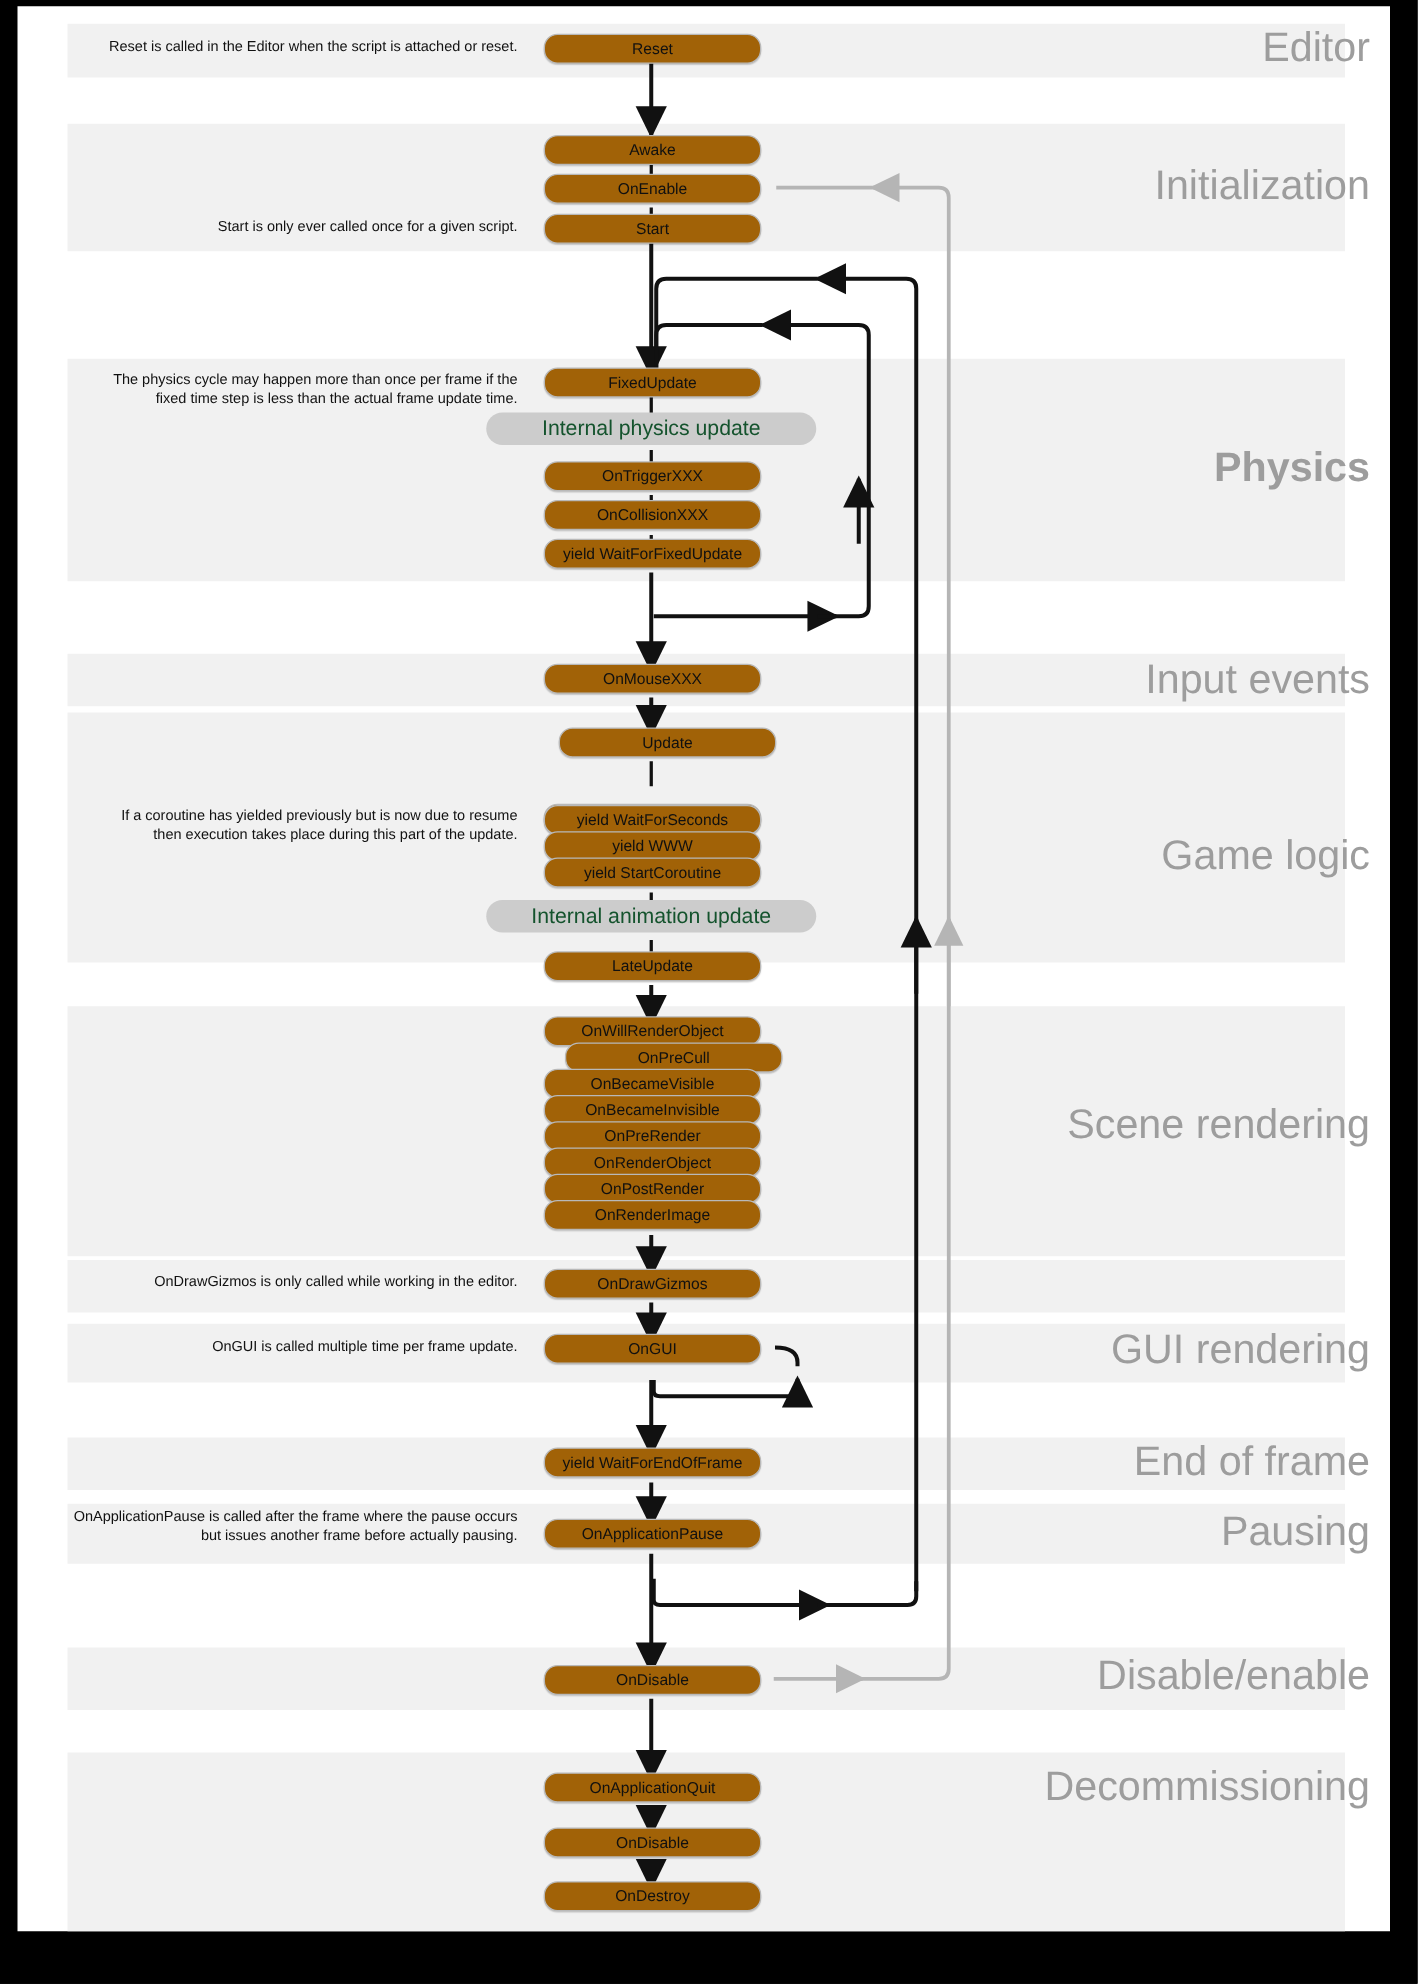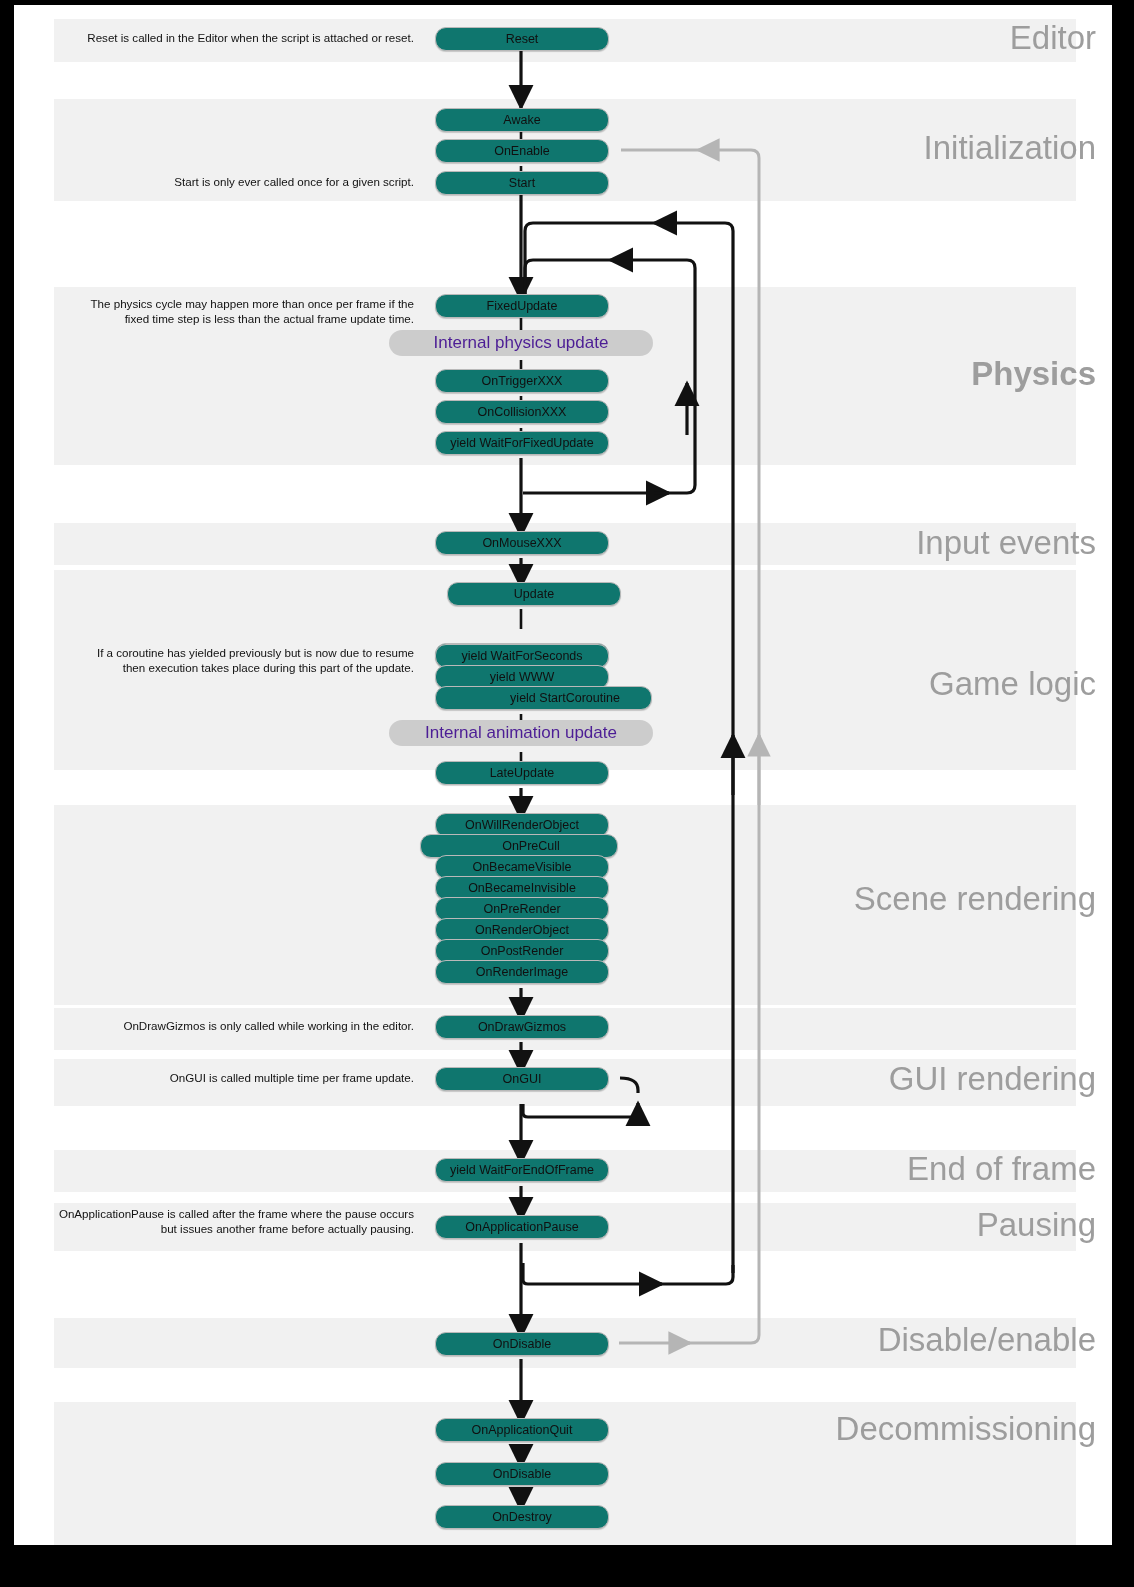--- a/index.html
+++ b/index.html
@@ -1,25 +1,25 @@
 <!DOCTYPE html>
 <html><head>
 <meta charset="utf-8">
 <style>
   html,body{margin:0;padding:0;background:#000;}
   body{font-family:"Liberation Sans", sans-serif;}
   #page{position:relative;width:1134px;height:1587px;background:#000;overflow:hidden;}
   #canvas{position:absolute;left:14px;top:5px;width:1098px;height:1540px;background:#ffffff;}
   .band{position:absolute;left:40px;width:1022px;background:#f1f1f1;}
   .band-label{position:absolute;right:16px;color:#9d9d9d;font-size:34px;line-height:1;white-space:nowrap;font-family:"Liberation Sans", sans-serif;}
-  .node{position:absolute;height:22px;border:1px solid #b9b9b9;border-radius:11px;background:#0f766e;
+  .node{position:absolute;height:22px;border:1px solid #b9b9b9;border-radius:11px;background:#a16207;
         box-shadow:0 1px 1px rgba(0,0,0,.18);display:flex;align-items:center;justify-content:center;
         font-size:12.5px;color:#101010;white-space:nowrap;}
   .internal{position:absolute;height:26px;border-radius:13px;background:#cccccc;display:flex;align-items:center;
-        justify-content:center;font-size:17px;color:#4c1d95;white-space:nowrap;}
+        justify-content:center;font-size:17px;color:#14532d;white-space:nowrap;}
   .note{position:absolute;font-size:11.6px;color:#111;line-height:1.32;text-align:right;}
   svg.wires{position:absolute;left:0;top:0;width:1098px;height:1540px;overflow:visible;pointer-events:none;}
 </style>
 </head>
 <body>
 
 <div id="page">
   <div id="canvas">
 
     <div class="band" style="top:14px;height:43px;"></div>
@@ -142,26 +142,26 @@
     <div class="node" style="left:421px;top:364px;width:172px;border-radius:11px;">OnTriggerXXX</div>
     <div class="node" style="left:421px;top:395px;width:172px;">OnCollisionXXX</div>
     <div class="node" style="left:421px;top:426px;width:172px;">yield WaitForFixedUpdate</div>
 
     <div class="node" style="left:421px;top:526px;width:172px;">OnMouseXXX</div>
 
     <div class="node" style="left:421px;top:577px;width:172px;margin-left:12px;">Update</div>
     <div class="node" style="left:421px;top:618px;width:172px;margin-top:20px;">yield null</div>
     <div class="node" style="left:421px;top:639px;width:172px;">yield WaitForSeconds</div>
     <div class="node" style="left:421px;top:660px;width:172px;">yield WWW</div>
-    <div class="node" style="left:421px;top:681px;width:172px;padding-left:43px;">yield StartCoroutine</div>
+    <div class="node" style="left:421px;top:681px;width:172px;">yield StartCoroutine</div>
     <div class="internal" style="left:375px;top:715px;width:264px;">Internal animation update</div>
     <div class="node" style="left:421px;top:756px;width:172px;">LateUpdate</div>
 
     <div class="node" style="left:421px;top:808px;width:172px;">OnWillRenderObject</div>
-    <div class="node" style="left:406px;top:829px;width:172px;padding-left:24px;">OnPreCull</div>
+    <div class="node" style="left:438px;top:829px;width:172px;">OnPreCull</div>
     <div class="node" style="left:421px;top:850px;width:172px;">OnBecameVisible</div>
     <div class="node" style="left:421px;top:871px;width:172px;">OnBecameInvisible</div>
     <div class="node" style="left:421px;top:892px;width:172px;">OnPreRender</div>
     <div class="node" style="left:421px;top:913px;width:172px;">OnRenderObject</div>
     <div class="node" style="left:421px;top:934px;width:172px;">OnPostRender</div>
     <div class="node" style="left:421px;top:955px;width:172px;">OnRenderImage</div>
 
     <div class="node" style="left:421px;top:1010px;width:172px;">OnDrawGizmos</div>
     <div class="node" style="left:421px;top:1062px;width:172px;">OnGUI</div>
     <div class="node" style="left:421px;top:1153px;width:172px;">yield WaitForEndOfFrame</div>

